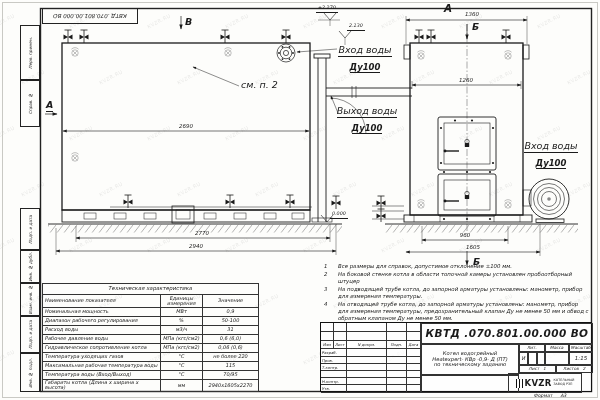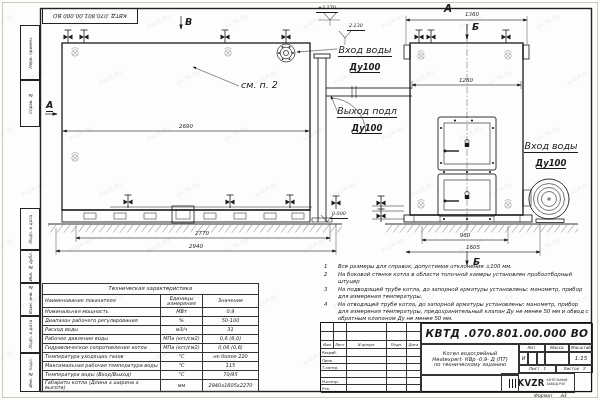--- a/index.html
+++ b/index.html
@@ -345,21 +345,21 @@
 
   <div class="lbl elev" style="left:316px;top:6px;">+2.270</div>
   <div class="lbl elev" style="left:347px;top:24px;">2.130</div>
   <div class="lbl elev" style="left:330px;top:212px;">0.000</div>
 
   <div class="lbl port" style="left:336px;top:40px;width:58px;">
     <span class="l1 u">Вход воды</span><br>
     <span class="l2 u">Ду100</span>
   </div>
   <div class="lbl port" style="left:331px;top:101px;width:72px;">
-    <span class="l1 u">Выход подл</span><br>
+    <span class="l1 u">Выход воды</span><br>
     <span class="l2 u">Ду100</span>
   </div>
   <div class="lbl port" style="left:521px;top:136px;width:60px;">
     <span class="l1 u">Вход воды</span><br>
     <span class="l2 u">Ду100</span>
   </div>
 
   <div class="lbl dim" style="left:170px;top:124px;width:32px;text-align:center;">2690</div>
   <div class="lbl dim" style="left:186px;top:231px;width:32px;text-align:center;">2770</div>
   <div class="lbl dim" style="left:180px;top:244px;width:32px;text-align:center;">2940</div>
@@ -509,21 +509,21 @@
     <div class="cell" style="left:224px;top:29px;width:24px;height:13px;"></div>
     <div class="cell" style="left:248px;top:29px;width:24px;height:13px;font-size:5.5px;">1:15</div>
     <div class="cell" style="left:198px;top:42px;width:37px;height:8px;gap:4px;">
       <span>Лист</span>
       <span>1</span>
     </div>
     <div class="cell" style="left:235px;top:42px;width:37px;height:8px;gap:4px;">
       <span>Листов</span>
       <span>2</span>
     </div>
-    <div class="cell logo" style="left:180px;top:50px;width:74px;height:20px;">
+    <div class="cell logo" style="left:187px;top:50px;width:74px;height:20px;">
       <span class="logo-bars"></span>
       <span class="logo-kvzr">KVZR</span>
       <span class="logo-sub">
         <span>КОТЕЛЬНЫЙ</span>
         <span>ЗАВОД РЗП</span>
       </span>
     </div>
   </div>
 
   <div class="fmt">

